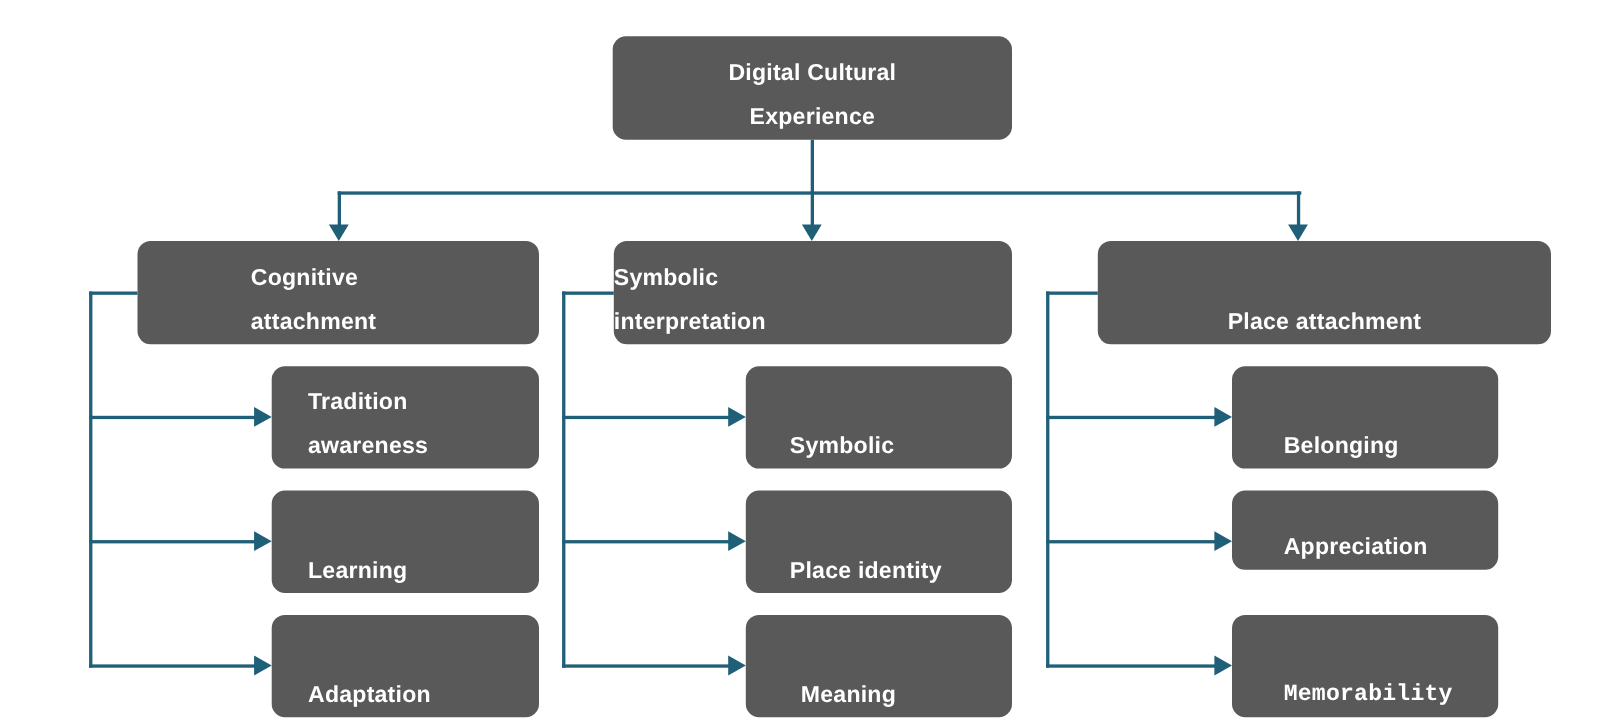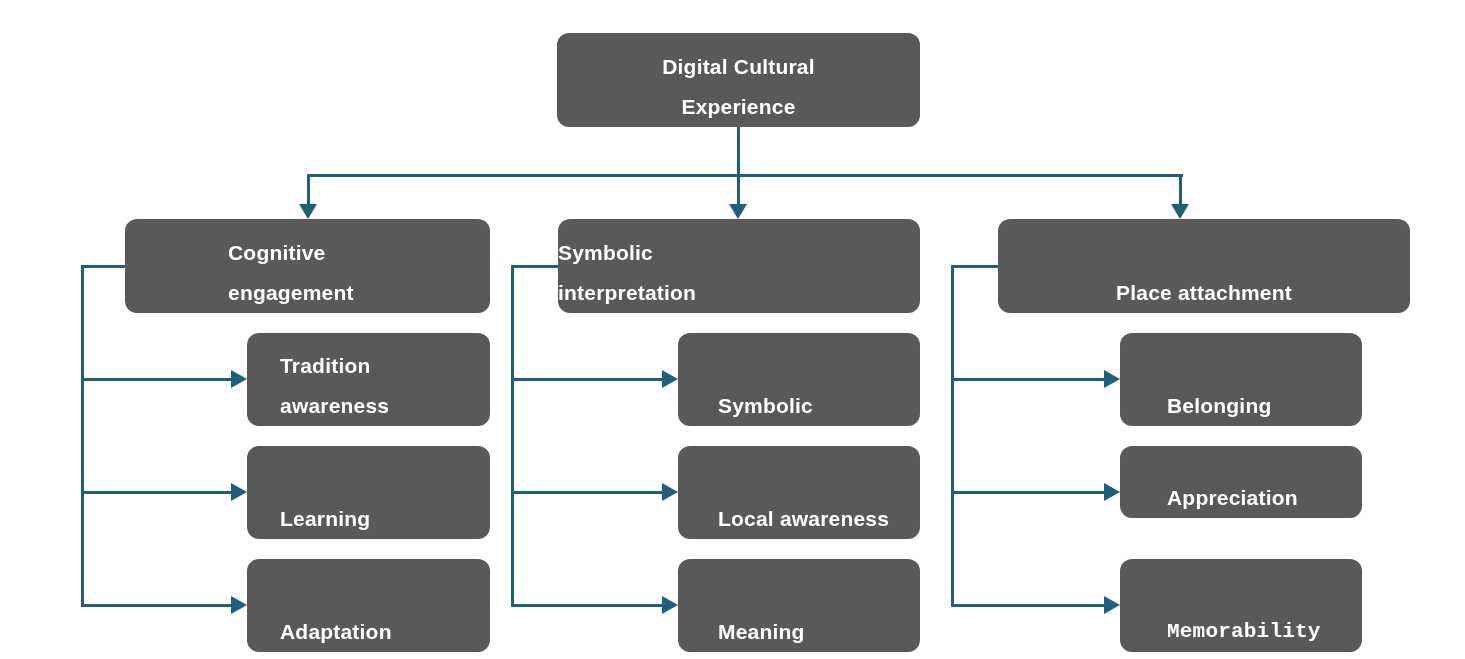--- a/index.html
+++ b/index.html
@@ -88,21 +88,21 @@
   <div class="line" style="left:951px;top:491px;width:154px;height:3px;"></div>
   <div class="arrow-right" style="left:1104px;top:483px;"></div>
   <div class="line" style="left:951px;top:604px;width:154px;height:3px;"></div>
   <div class="arrow-right" style="left:1104px;top:596px;"></div>
 
   <div class="node center" style="left:557px;top:33px;width:363px;height:94px;">
     <span class="label" style="max-width:220px;">Digital Cultural Experience</span>
   </div>
 
   <div class="node" style="left:125px;top:219px;width:365px;height:94px;">
-    <span class="label" style="margin-left:103px;max-width:175px;">Cognitive engagement</span>
+    <span class="label" style="margin-left:103px;max-width:175px;">Cognitive attachment</span>
   </div>
   <div class="node" style="left:558px;top:219px;width:362px;height:94px;">
     <span class="label" style="max-width:185px;">Symbolic interpretation</span>
   </div>
   <div class="node center" style="left:998px;top:219px;width:412px;height:94px;">
     <span class="label">Place attachment</span>
   </div>
 
   <div class="node" style="left:247px;top:333px;width:243px;height:93px;">
     <span class="label" style="margin-left:33px;max-width:175px;">Tradition awareness</span>
@@ -111,23 +111,23 @@
     <span class="label" style="margin-left:33px;max-width:175px;">Learning</span>
   </div>
   <div class="node" style="left:247px;top:559px;width:243px;height:93px;">
     <span class="label" style="margin-left:33px;max-width:175px;">Adaptation</span>
   </div>
 
   <div class="node" style="left:678px;top:333px;width:242px;height:93px;">
     <span class="label" style="margin-left:40px;max-width:175px;">Symbolic</span>
   </div>
   <div class="node" style="left:678px;top:446px;width:242px;height:93px;">
-    <span class="label" style="margin-left:40px;max-width:175px;">Local awareness</span>
+    <span class="label" style="margin-left:40px;max-width:175px;">Place identity</span>
   </div>
-  <div class="node" style="left:678px;top:559px;width:242px;height:93px;">
+  <div class="node" style="left:678px;top:559px;width:242px;height:93px;padding-left:10px;">
     <span class="label" style="margin-left:40px;max-width:175px;">Meaning</span>
   </div>
 
   <div class="node" style="left:1120px;top:333px;width:242px;height:93px;">
     <span class="label" style="margin-left:47px;max-width:175px;">Belonging</span>
   </div>
   <div class="node" style="left:1120px;top:446px;width:242px;height:72px;">
     <span class="label" style="margin-left:47px;max-width:175px;">Appreciation</span>
   </div>
   <div class="node" style="left:1120px;top:559px;width:242px;height:93px;">

